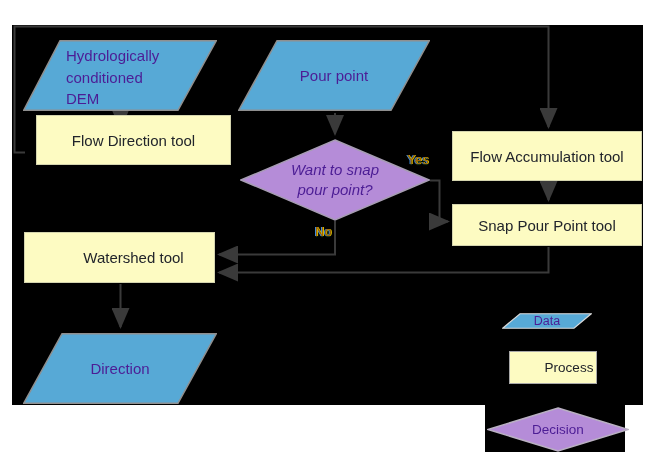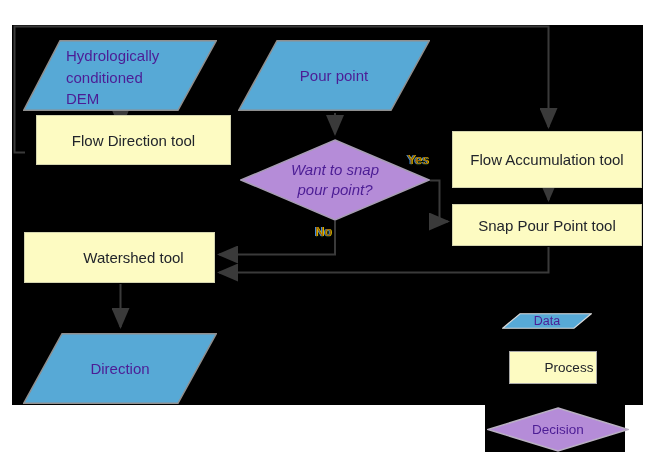--- a/index.html
+++ b/index.html
@@ -64,21 +64,21 @@
 
   <div class="node" style="left:238px;top:40px;width:192px;height:71px;">
     <svg width="192" height="71">
       <polygon points="39,0.75 191.25,0.75 153,70.25 0.75,70.25" fill="#57a9d6" stroke="#8f8f8f" stroke-width="1.5"></polygon>
     </svg>
     <div class="label">Pour point</div>
   </div>
 
   <div class="rect-node" style="left:24px;top:115px;width:195px;height:50px;margin-left:12px;">Flow Direction tool</div>
 
-  <div class="rect-node" style="left:452px;top:131px;width:190px;height:57px;">Flow Accumulation tool</div>
+  <div class="rect-node" style="left:452px;top:131px;width:190px;height:50px;">Flow Accumulation tool</div>
 
   <div class="node" style="left:240px;top:139px;width:190px;height:82px;font-style:italic;">
     <svg width="190" height="82">
       <polygon points="95,1 189,41 95,81 1,41" fill="#b58cd8" stroke="#a79db3" stroke-width="1.5"></polygon>
     </svg>
     <div class="label two-line">
       <span class="ln">Want to snap</span>
       <span class="ln">pour point?</span>
     </div>
   </div>

